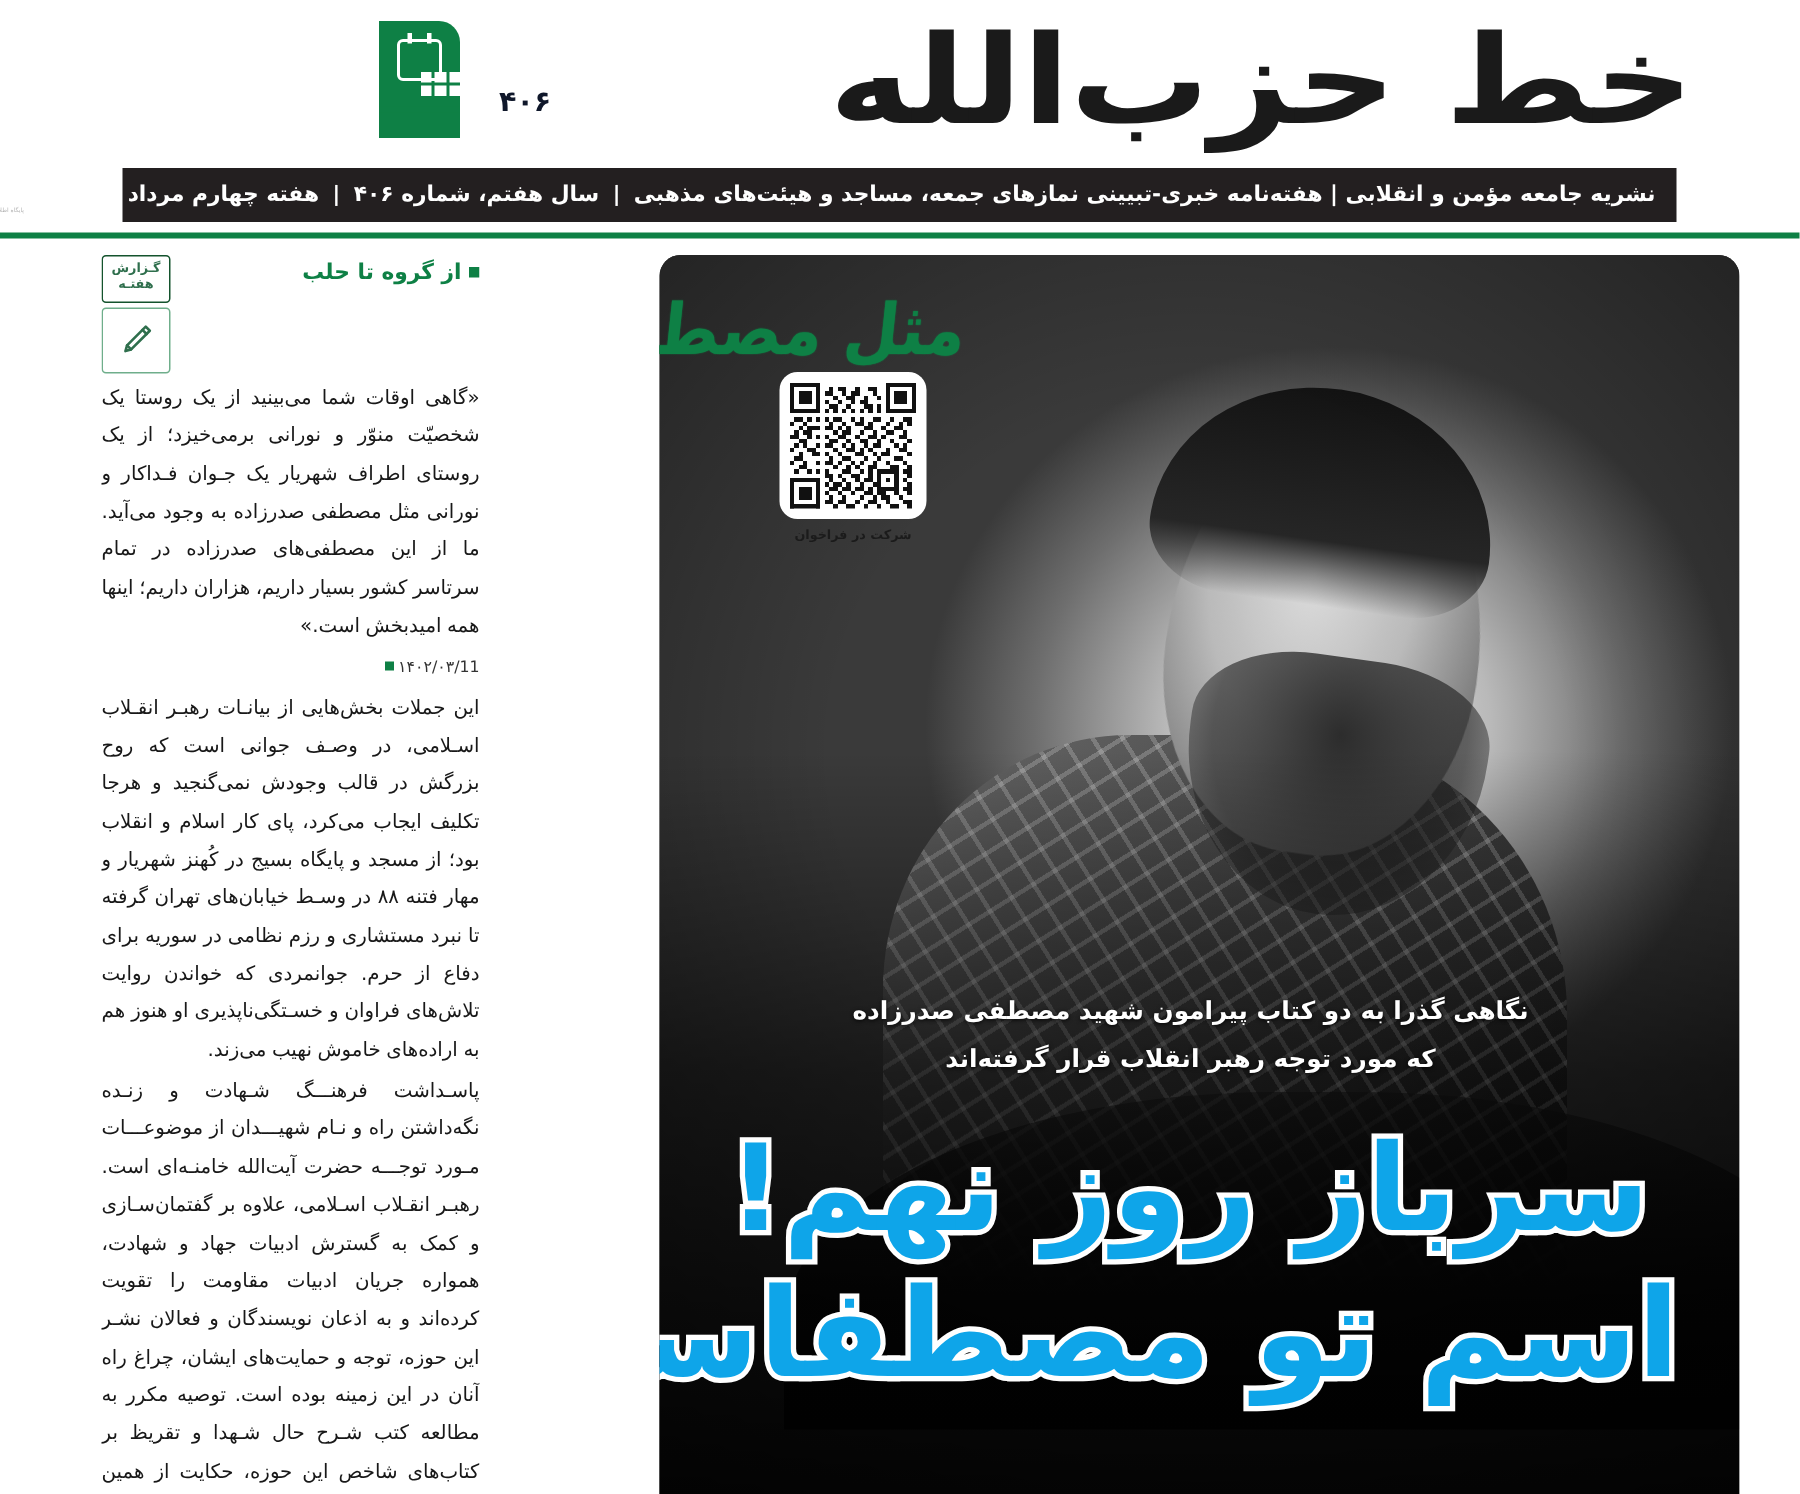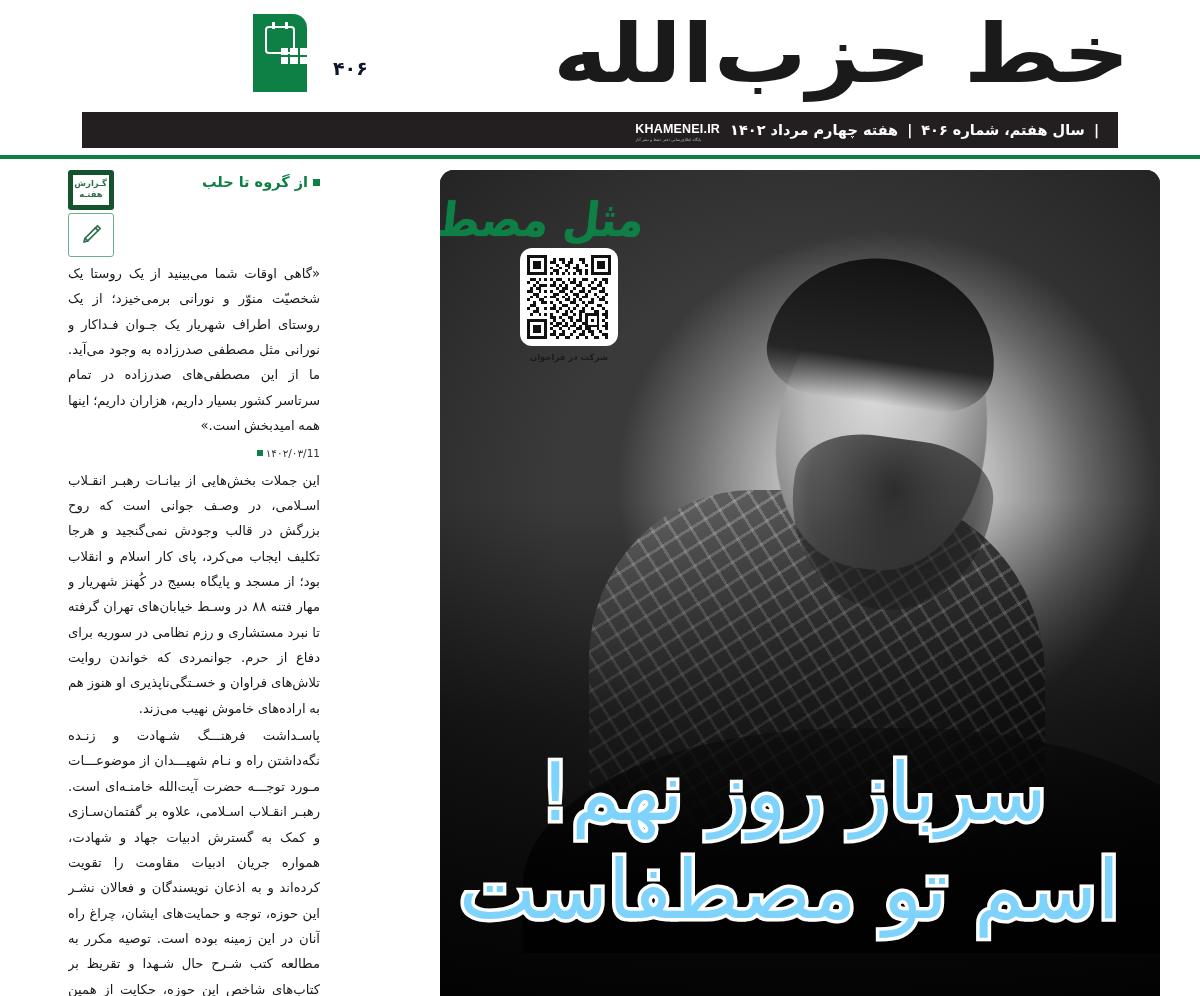--- a/index.html
+++ b/index.html
@@ -255,21 +255,21 @@
     flex: 0 0 auto;
     display: flex;
     flex-direction: column;
     align-items: center;
     gap: 3px;
     order: 2;
   }
 
   .badge-label {
     width: 46px;
-    border: 5px solid #14532d;
+    border: 1px solid #14532d;
     border-radius: 3px;
     padding: 3px 2px 4px;
     text-align: center;
     font-size: 8.5px;
     font-weight: bold;
     color: #2f6f4d;
     line-height: 1.35;
     background: #ffffff;
   }
 
@@ -491,22 +491,22 @@
     position: absolute;
     left: 0; right: 14px;
     top: 578px;
     text-align: center;
     direction: rtl;
     padding: 0 26px;
   }
 
   .headline-line {
     display: block;
-    color: #7dd3fc;
-    font-weight: normal;
+    color: #0ea5e9;
+    font-weight: bold;
     line-height: 1.12;
     letter-spacing: -5px;
     -webkit-text-stroke: 7px #ffffff;
     paint-order: stroke fill;
     white-space: nowrap;
   }
   .headline-line.l1 { font-size: 80px; }
   .headline-line.l2 { font-size: 82px; margin-top: 6px; }
 
   
@@ -550,20 +550,21 @@
     </div>
 
     <div class="masthead-logo">
       <div class="logo-word">خط حزب‌الله</div>
     </div>
 
     <div class="issue-num">۴۰۶</div>
   </div>
 
   <div class="infobar">
+    <div class="infobar-text">نشریه جامعه مؤمن و انقلابی | هفته‌نامه خبری-تبیینی نمازهای جمعه، مساجد و هیئت‌های مذهبی</div>
     <div class="infobar-sep">|</div>
     <div class="infobar-meta">سال هفتم، شماره ۴۰۶</div>
     <div class="infobar-sep">|</div>
     <div class="infobar-meta">هفته چهارم مرداد ۱۴۰۲</div>
     <div class="khamenei-logo">
 
       <div>
         <span class="kh-text">KHAMENEI.IR</span>
         <span class="kh-sub">پایگاه اطلاع‌رسانی دفتر حفظ و نشر آثار</span>
       </div>
@@ -839,20 +840,24 @@
               <rect x="20" y="28" width="1" height="1"></rect>
             <rect x="23" y="28" width="2" height="1"></rect>
               <rect x="27" y="28" width="1" height="1"></rect>
           </g>
         </svg>
       </div>
 
       <div class="qr-caption">شرکت در فراخوان</div>
     </div>
 
+    <div class="hero-sub">
+      <div>نگاهی گذرا به دو کتاب پیرامون شهید مصطفی صدرزاده</div>
+      <div>که مورد توجه رهبر انقلاب قرار گرفته‌اند</div>
+    </div>
 
     <div class="hero-headline">
       <span class="headline-line l1">سرباز روز نهم!</span>
       <span class="headline-line l2">اسم تو مصطفاست</span>
     </div>
   </div>
 
   <div class="hero-rightgutter"></div>
 
 </div>

